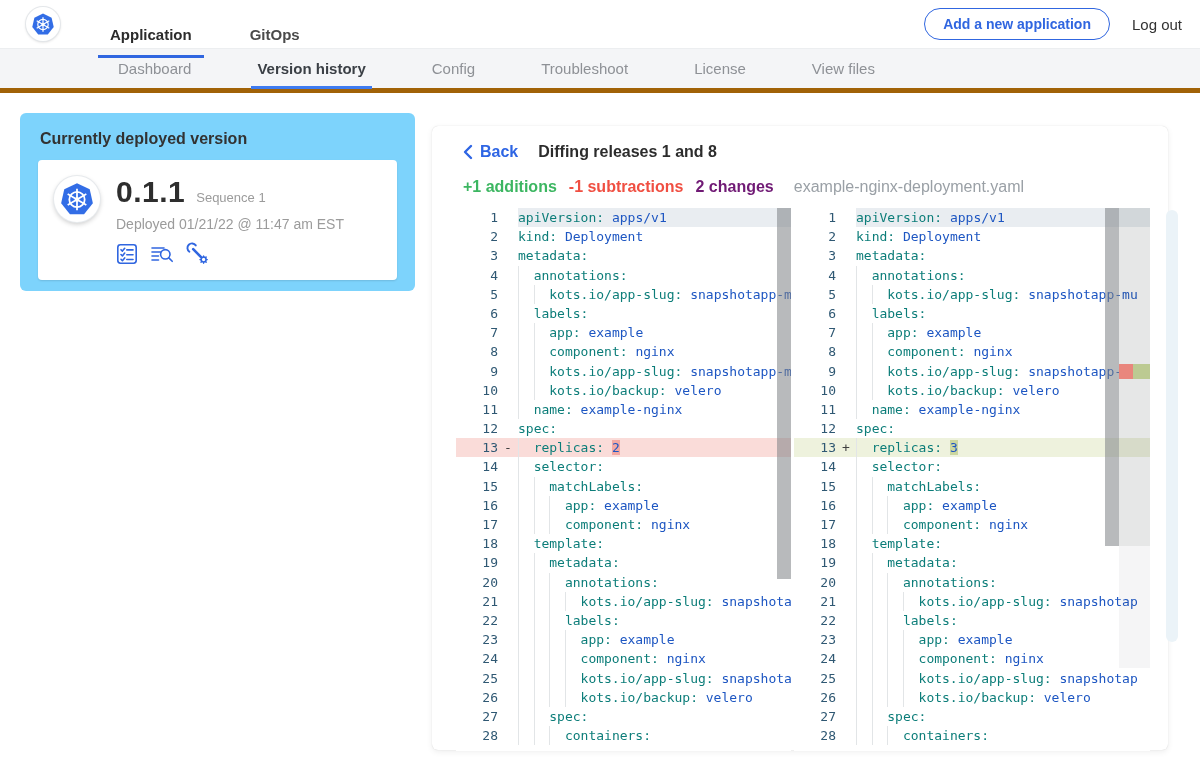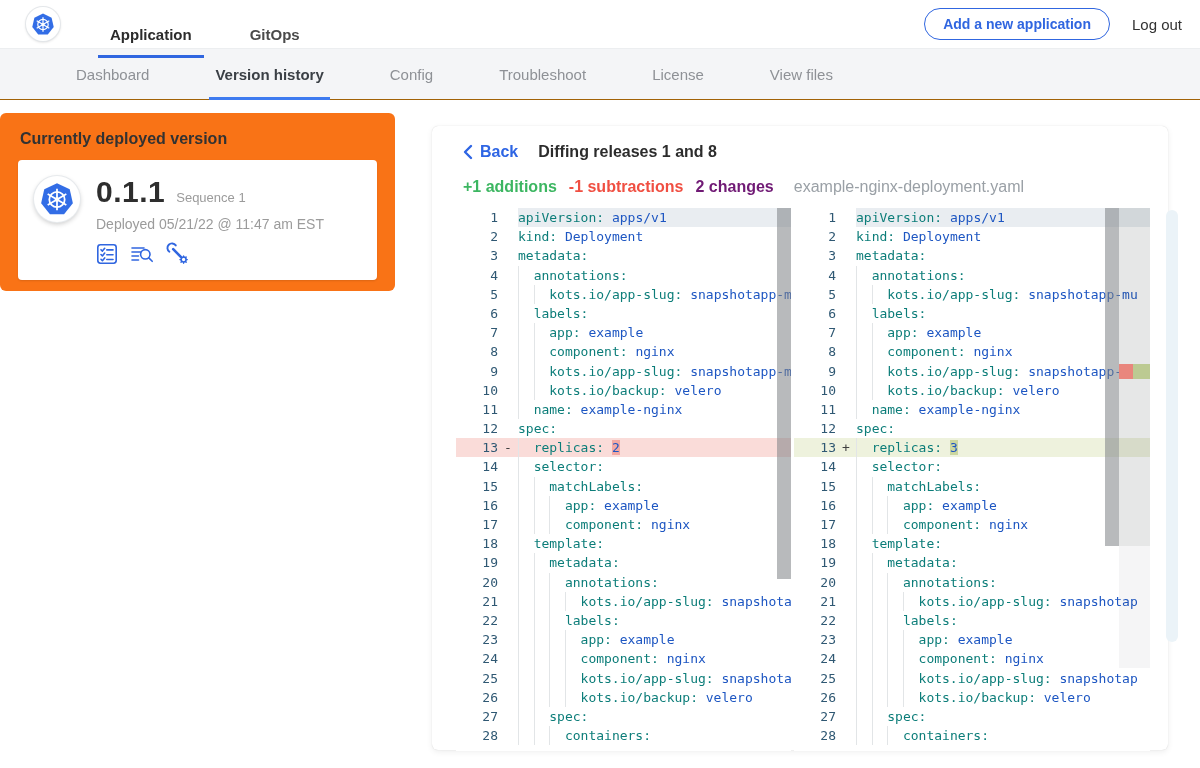--- a/index.html
+++ b/index.html
@@ -14,30 +14,30 @@
   .topnav-tab { display:flex; align-items:center; height:100%; padding:0 12px; font-size:15px;
     font-weight:700; color:#4a4a4a; cursor:pointer; position:relative; }
   .topnav-tab.active { color:#2c2c2c; }
   .topnav-tab.active:after { content:""; position:absolute; left:0; right:0; bottom:0; height:3px; background:#3066e0; }
   .topnav-right { position:absolute; right:18px; top:0; height:48px; display:flex; align-items:center; gap:22px; }
   .add-app-btn { border:1.5px solid #3066e0; color:#3066e0; background:#fff; border-radius:17px;
     padding:7px 18px; font-size:14px; font-weight:700; cursor:pointer; font-family:inherit; }
   .logout { font-size:15px; font-weight:500; color:#323232; cursor:pointer; }
 
   
-  .subnav { height:52px; background:#f4f5f7; border-top:1px solid #eceef0; border-bottom:1px solid #a16207;
-    display:flex; align-items:stretch; padding-left:70px; gap:54px; }
+  .subnav { height:45px; background:#f4f5f7; border-top:1px solid #eceef0; border-bottom:5px solid #a16207;
+    display:flex; align-items:stretch; padding-left:112px; gap:54px; }
   .subnav-tab { display:flex; align-items:center; padding:0 6px; font-size:15px; color:#8e9196;
     cursor:pointer; position:relative; }
   .subnav-tab.active { color:#3b4046; font-weight:700; }
   .subnav-tab.active:after { content:""; position:absolute; left:0; right:0; bottom:-1px; height:3px; background:#3e7bf0; }
 
   
-  .deployed-card { position:absolute; left:0; top:113px; width:395px; height:178px;
-    background:#f97316; border-radius:6px; }
+  .deployed-card { position:absolute; left:20px; top:113px; width:395px; height:178px;
+    background:#7dd3fc; border-radius:6px; }
   .deployed-card h2 { font-size:16px; font-weight:700; color:#323232; padding:17px 20px 12px 20px; }
   .version-card { margin:0 18px; background:#fff; border-radius:4px; box-shadow:0 1px 2px rgba(0,0,0,.12);
     padding:14px 16px; display:flex; gap:16px; height:120px; }
   .ver-logo { width:46px; height:46px; border-radius:50%; background:#fff; flex:0 0 46px;
     box-shadow:0 0 0 1px #e7eaed, 0 2px 5px rgba(0,0,0,.22); display:flex; align-items:center; justify-content:center; margin-top:2px; }
   .ver-col { display:flex; flex-direction:column; }
   .ver-row { display:flex; align-items:baseline; gap:11px; margin-top:1px; }
   .ver-number { font-size:30px; font-weight:800; color:#2e2e2e; letter-spacing:.5px; }
   .ver-seq { font-size:13px; color:#9b9b9b; }
   .ver-deployed { font-size:14px; color:#9b9b9b; margin-top:7px; }
@@ -145,21 +145,21 @@
           <line x1="12" y1="12.5" x2="5.7" y2="8.85"></line>
         </g>
         <circle cx="12" cy="12.5" r="1.5" fill="#fff"></circle>
       </svg>
     </div>
     <div class="ver-col">
       <div class="ver-row">
         <span class="ver-number">0.1.1</span>
         <span class="ver-seq">Sequence 1</span>
       </div>
-      <div class="ver-deployed">Deployed 05/21/22 @ 11:47 am EST</div>
+      <div class="ver-deployed">Deployed 01/21/22 @ 11:47 am EST</div>
       <div class="ver-actions">
         <span class="icon-btn">
           <svg class="icon-svg" width="22" height="22" viewBox="0 0 22 22" fill="none" stroke="#3066e0" stroke-width="1.6" stroke-linecap="round" stroke-linejoin="round">
             <rect x="1.8" y="1.8" width="18.4" height="18.4" rx="2.6"></rect>
             <polyline points="5,6.7 6.4,8.1 8.7,5.3"></polyline>
             <line x1="10.8" y1="6.9" x2="17" y2="6.9"></line>
             <polyline points="5,11.5 6.4,12.9 8.7,10.1"></polyline>
             <line x1="10.8" y1="11.7" x2="17" y2="11.7"></line>
             <polyline points="5,16.3 6.4,17.7 8.7,14.9"></polyline>
             <line x1="10.8" y1="16.5" x2="17" y2="16.5"></line>

